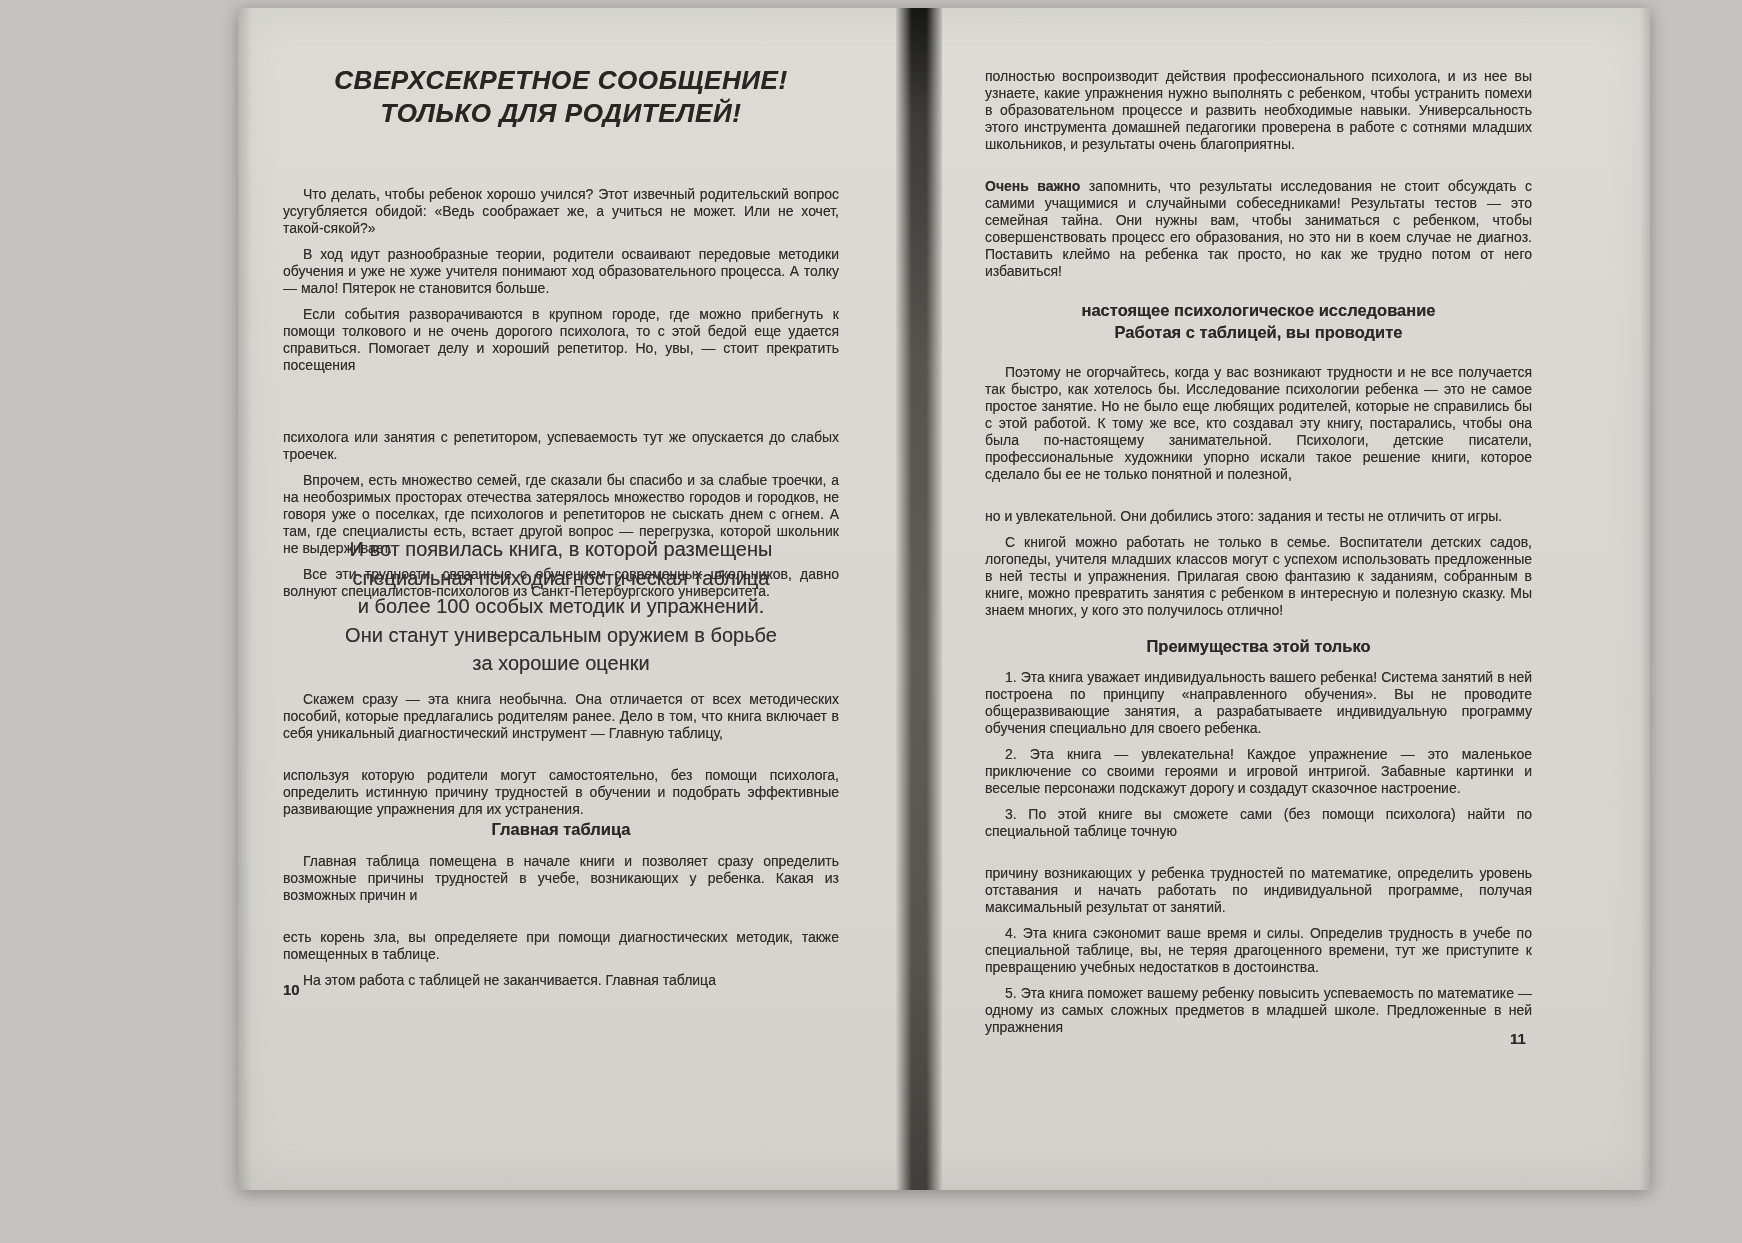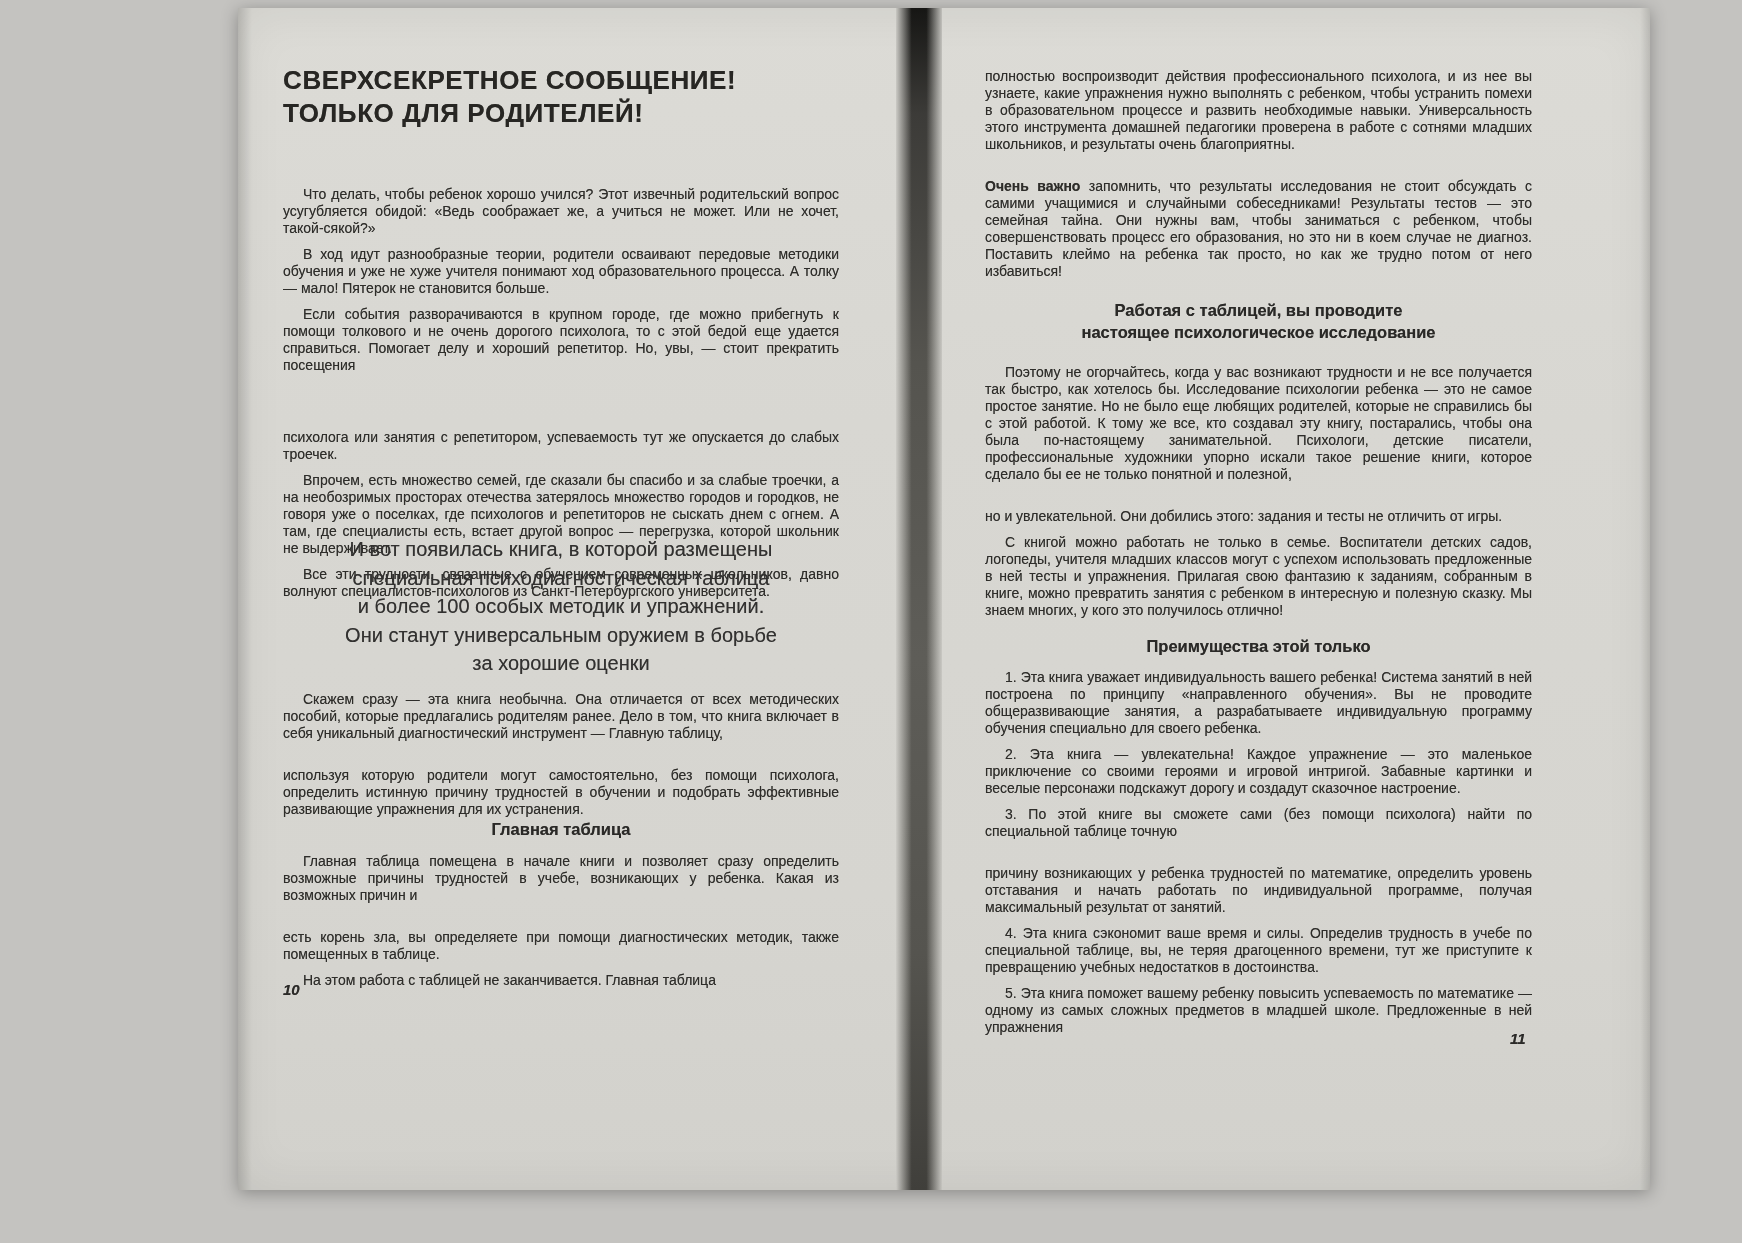--- a/index.html
+++ b/index.html
@@ -43,41 +43,40 @@
     color:#2e2d2a; margin:0 0 9px 0;
     text-shadow:0 0 .3px rgba(46,45,42,.55);
   }
   p.indent { text-indent:20px; }
   p.cont { text-indent:0; }
 
   .cols { display:flex; gap:16px;flex-direction:column; }
   .col { flex:1 1 0; min-width:0; }
 
   .lp-title {
-    left:45px; top:56px; width:556px; 
+    left:45px; top:56px; width:556px; text-align:center;
     font-weight:bold; font-size:26px; line-height:33px; letter-spacing:.6px;
-    color:#272623; text-shadow:0 0 .4px rgba(39,38,35,.6);
+    color:#272623; text-shadow:0 0 .4px rgba(39,38,35,.6);font-style:italic;
   }
   .lp-intro   { left:45px; top:178px; width:556px;gap:46px; }
   .lp-lead {
     left:30px; top:527px; width:586px; text-align:center;
     font-size:20px; line-height:28.5px; color:#323130;
     text-shadow:0 0 .35px rgba(50,49,48,.5);
   }
   .lp-about   { left:45px; top:683px; width:556px; }
   .h-small {
     text-align:center; font-weight:bold; font-size:16.5px; line-height:22px;
     color:#2a2927; text-shadow:0 0 .35px rgba(42,41,39,.6);
   }
   .lp-heading { left:45px; top:810px; width:556px; }
   .lp-table   { left:45px; top:845px; width:556px; }
   .page-num {
     font-weight:bold; font-size:15px; color:#2b2a28;
     text-shadow:0 0 .35px rgba(43,42,40,.6);
-    font-style:italic;
   }
   .lp-num { left:45px; top:973px; }
 
   .rp-top      { left:747px; top:60px;  width:547px; }
   .rp-heading1 { left:747px; top:291px; width:547px; }
   .rp-sec1     { left:747px; top:356px; width:547px; }
   .rp-heading2 { left:747px; top:627px; width:547px; }
   .rp-sec2     { left:747px; top:661px; width:547px; }
   .rp-num      { left:1272px; top:989px;margin-top:33px; }
 
@@ -147,22 +146,22 @@
     <div class="block rp-top cols">
       <div class="col">
         <p class="cont">полностью воспроизводит действия профессионального психолога, и из нее вы узнаете, какие упражнения нужно выполнять с ребенком, чтобы устранить помехи в образовательном процессе и развить необходимые навыки. Универсальность этого инструмента домашней педагогики проверена в работе с сотнями младших школьников, и результаты очень благоприятны.</p>
       </div>
       <div class="col">
         <p class="cont"><b class="lead-in">Очень важно</b><span> запомнить, что результаты исследования не стоит обсуждать с самими учащимися и случайными собеседниками! Результаты тестов — это семейная тайна. Они нужны вам, чтобы заниматься с ребенком, чтобы совершенствовать процесс его образования, но это ни в коем случае не диагноз. Поставить клеймо на ребенка так просто, но как же трудно потом от него избавиться!</span></p>
       </div>
     </div>
 
     <h2 class="block rp-heading1 h-small">
+      <div>настоящее психологическое исследование</div>
       <div>Работая с таблицей, вы проводите</div>
-      <div>настоящее психологическое исследование</div>
     </h2>
 
     <div class="block rp-sec1 cols">
       <div class="col">
         <p class="indent">Поэтому не огорчайтесь, когда у вас возникают трудности и не все получается так быстро, как хотелось бы. Исследование психологии ребенка — это не самое простое занятие. Но не было еще любящих родителей, которые не справились бы с этой работой. К тому же все, кто создавал эту книгу, постарались, чтобы она была по-настоящему занимательной. Психологи, детские писатели, профессиональные художники упорно искали такое решение книги, которое сделало бы ее не только понятной и полезной,</p>
       </div>
       <div class="col">
         <p class="cont">но и увлекательной. Они добились этого: задания и тесты не отличить от игры.</p>
         <p class="indent">С книгой можно работать не только в семье. Воспитатели детских садов, логопеды, учителя младших классов могут с успехом использовать предложенные в ней тесты и упражнения. Прилагая свою фантазию к заданиям, собранным в книге, можно превратить занятия с ребенком в интересную и полезную сказку. Мы знаем многих, у кого это получилось отлично!</p>
       </div>

